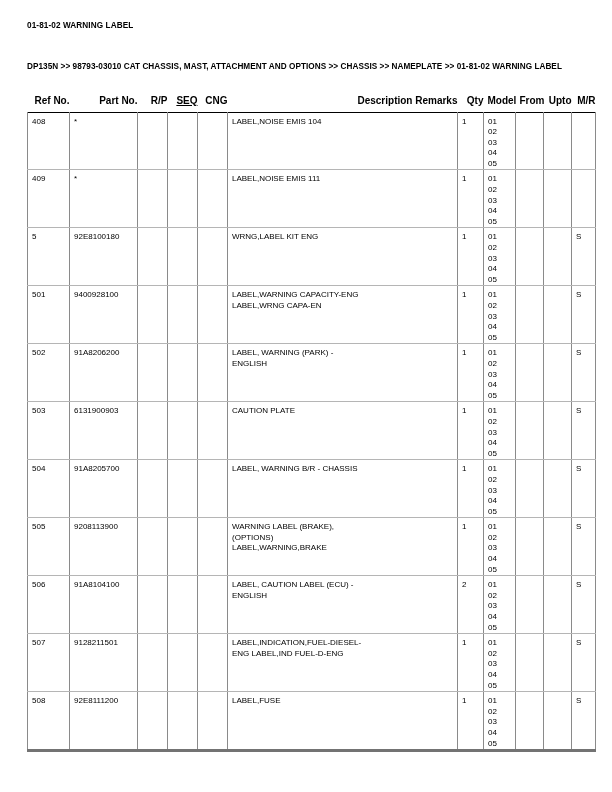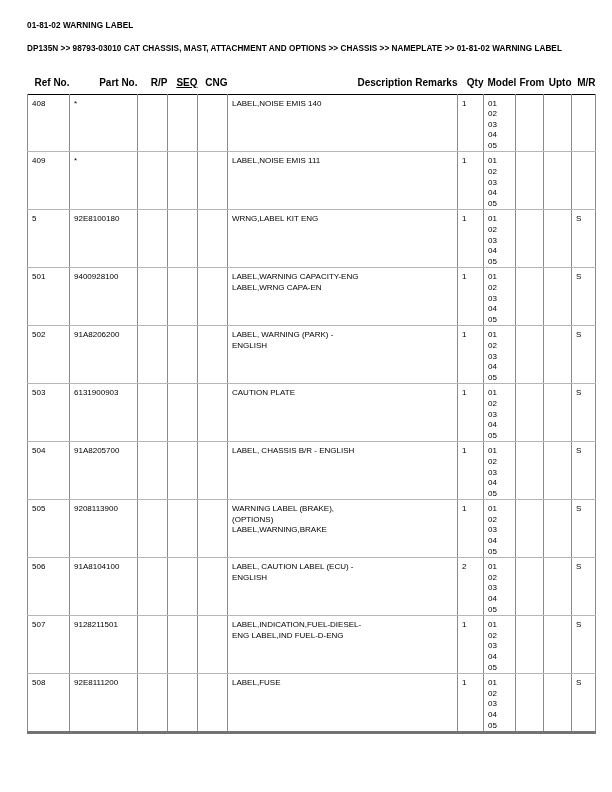--- a/index.html
+++ b/index.html
@@ -30,21 +30,21 @@
     letter-spacing: 0.1px;
     line-height: 11px;
     margin: 0 0 0 0;
     padding-top: 2px;
   }
   .breadcrumb {
     font-size: 8.2px;
     font-weight: bold;
     letter-spacing: 0.05px;
     line-height: 11.5px;
-    margin-top: 12px;
+    margin-top: 30px;
     max-width: 560px;
   }
   table.parts {
     margin-top: 22px;
     border-collapse: collapse;
     width: 558px;
     table-layout: fixed;
   }
   table.parts th {
     font-size: 10px;
@@ -137,21 +137,21 @@
       </tr>
     </thead>
     <tbody id="parts-body">
         <tr>
           <td class="col-ref first-col">408</td>
           <td class="col-part">*</td>
           <td class="col-rp"></td>
           <td class="col-seq"></td>
           <td class="col-cng"></td>
           <td class="col-desc">
-            <span class="desc-line">LABEL,NOISE EMIS 140</span>
+            <span class="desc-line">LABEL,NOISE EMIS 104</span>
           </td>
           <td class="col-qty cell-center">1</td>
           <td class="col-model">
             <span class="model-line">01</span>
             <span class="model-line">02</span>
             <span class="model-line">03</span>
             <span class="model-line">04</span>
             <span class="model-line">05</span>
           </td>
           <td class="col-from"></td>
@@ -265,21 +265,21 @@
           <td class="col-upto"></td>
           <td class="col-mr last-col">S</td>
         </tr>
         <tr>
           <td class="col-ref first-col">504</td>
           <td class="col-part">91A8205700</td>
           <td class="col-rp"></td>
           <td class="col-seq"></td>
           <td class="col-cng"></td>
           <td class="col-desc">
-            <span class="desc-line">LABEL, CHASSIS B/R - ENGLISH</span>
+            <span class="desc-line">LABEL, WARNING B/R - CHASSIS</span>
           </td>
           <td class="col-qty cell-center">1</td>
           <td class="col-model">
             <span class="model-line">01</span>
             <span class="model-line">02</span>
             <span class="model-line">03</span>
             <span class="model-line">04</span>
             <span class="model-line">05</span>
           </td>
           <td class="col-from"></td>

